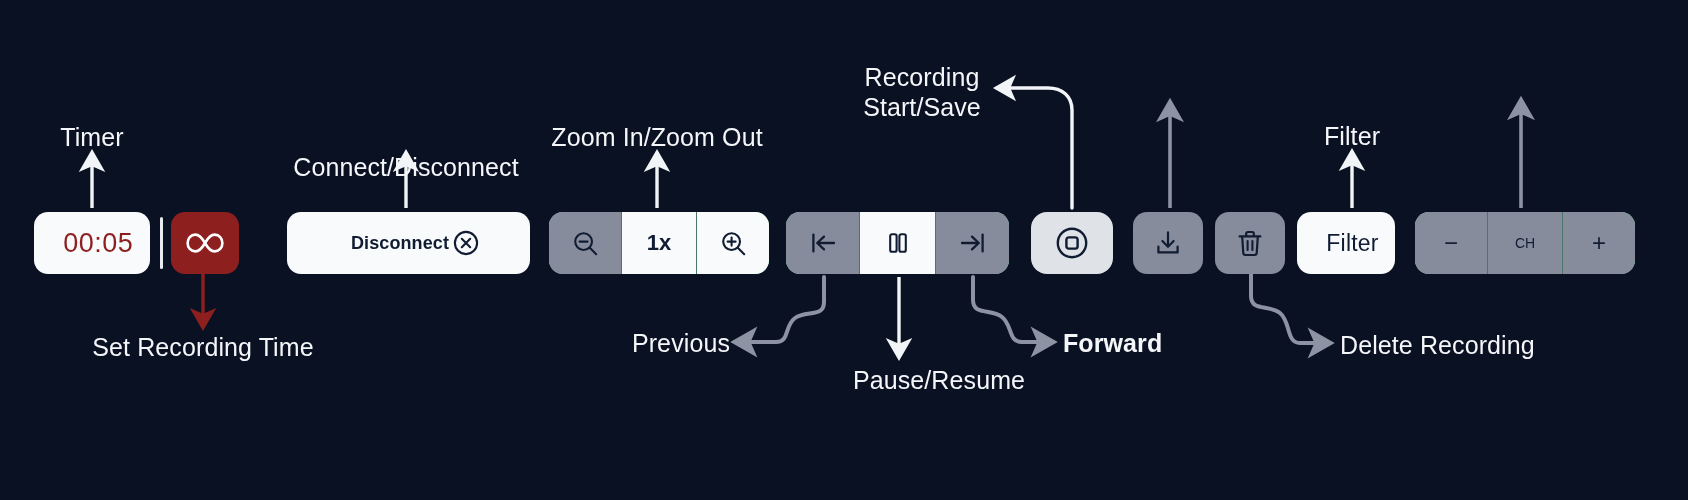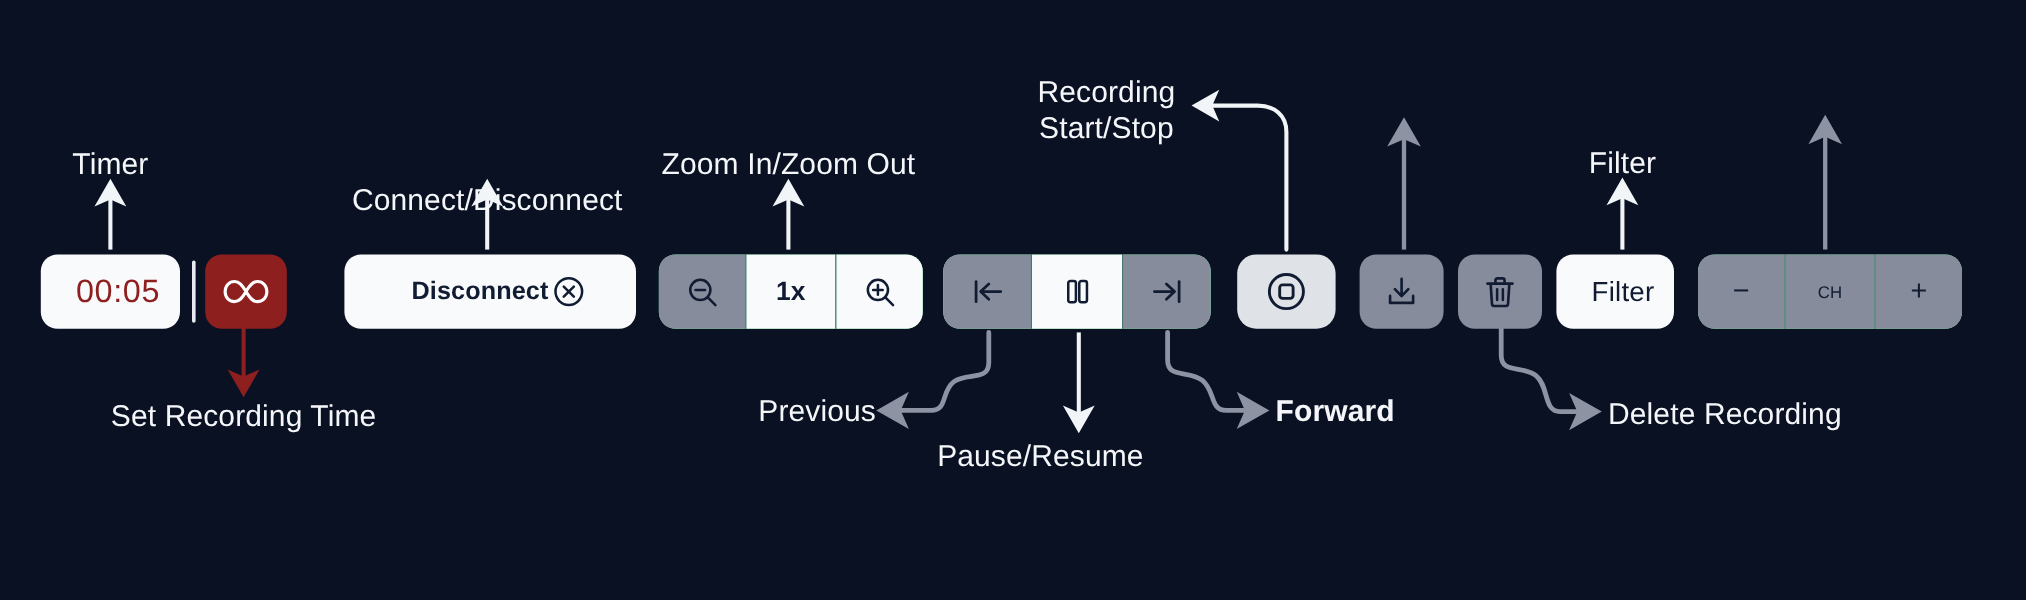--- a/index.html
+++ b/index.html
@@ -114,21 +114,21 @@
     font-size: 30px;
     line-height: 30px;
   }
   #infinity-button svg { display:block; }
 
   
   #disconnect-group { left: 287px; }
   #disconnect-button {
     width: 243px;
     height: 62px;
-    font-size: 21px;
+    font-size: 18px;
     font-weight: bold;
     gap: 4px;
     letter-spacing: 0.1px;
   }
 
   
   .seg {
     background: #86efac;
     border-radius: 14px;
     overflow: hidden;
@@ -233,26 +233,26 @@
   <div class="ann-label center" style="left:22px; top:122px; width:140px;">Timer</div>
 
   <div class="ann-label center" style="left:88px; top:332px; width:230px;">Set Recording Time</div>
 
   <div class="ann-label center" style="left:286px; top:122px; width:240px;margin-top:30px;">Connect/Disconnect</div>
 
   <div class="ann-label center" style="left:537px; top:122px; width:240px;">Zoom In/Zoom Out</div>
 
   <div class="ann-label right" style="left:575px; top:328px; width:155px;">Previous</div>
 
-  <div class="ann-label center" style="left:772px; top:365px; width:190px;">Pause/Resume</div>
+  <div class="ann-label center" style="left:844px; top:365px; width:190px;">Pause/Resume</div>
 
   <div class="ann-label" style="left:1063px; top:328px; width:200px;font-weight:bold;">Forward</div>
 
   <div class="ann-label center" style="left:848px; top:62px; width:148px;">Recording
-Start/Stop</div>
+Start/Save</div>
 
 
   <div class="ann-label" style="left:1340px; top:330px; width:250px;">Delete Recording</div>
 
   <div class="ann-label center" style="left:1292px; top:121px; width:120px;">Filter</div>
 
 
   <div id="toolbar">
 
     <div class="grp" id="timer-group">

